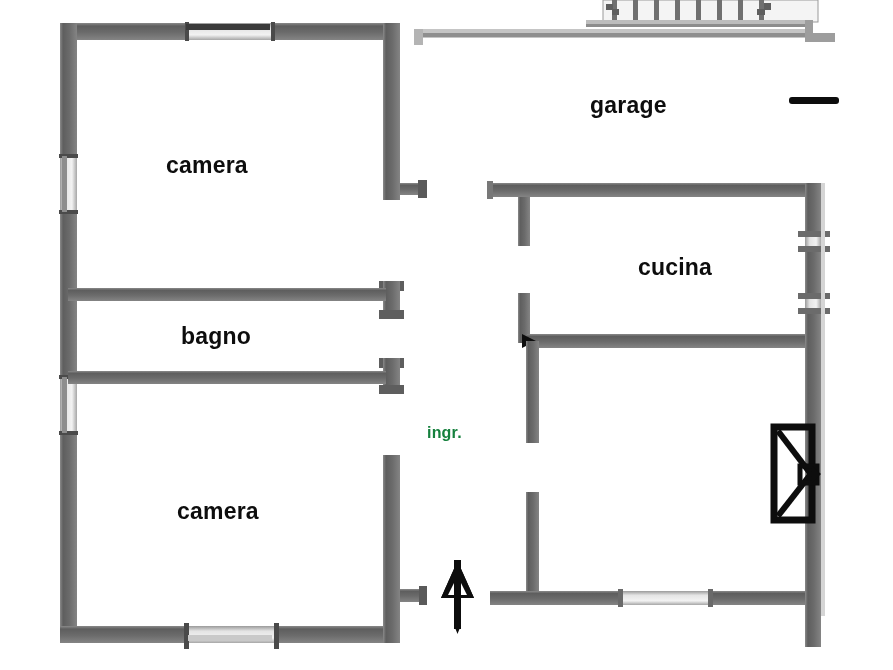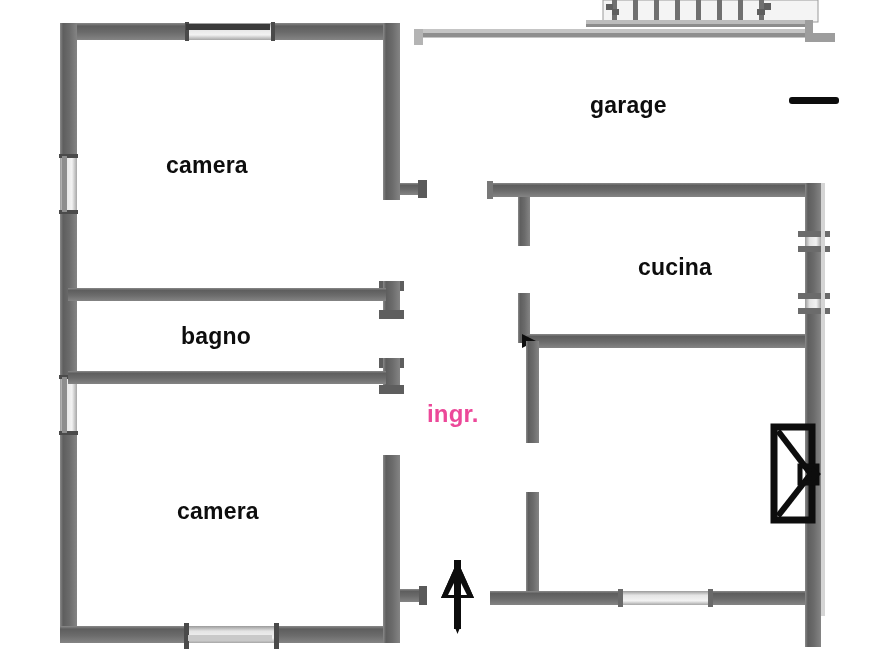--- a/index.html
+++ b/index.html
@@ -32,22 +32,23 @@
     font-family: "Liberation Sans", sans-serif;
     font-weight: bold;
     font-size: 23px;
     color: #0d0d0d;
     letter-spacing: 0.2px;
     white-space: nowrap;
     -webkit-font-smoothing: none;
   }
   .room-label.light {
     font-weight: bold;
-    font-size: 24px;
-    color: #ec4899;
+    font-size: 16px;
+    color: #15803d;
+    margin-top: 24px;
   }
   .lbl-camera-top   { left: 166px; top: 152px; }
   .lbl-bagno        { left: 158px; top: 323px; margin-left: 23px; }
   .lbl-camera-bot   { left: 177px; top: 498px; }
   .lbl-ingr         { left: 427px; top: 400px; font-weight: bold; }
   .lbl-garage       { left: 590px; top:  92px; }
   .lbl-cucina       { left: 598px; top: 254px; margin-left: 40px; }
   .lbl-soggiorno    { left: 587px; top: 451px; }
 </style>
 </head>

